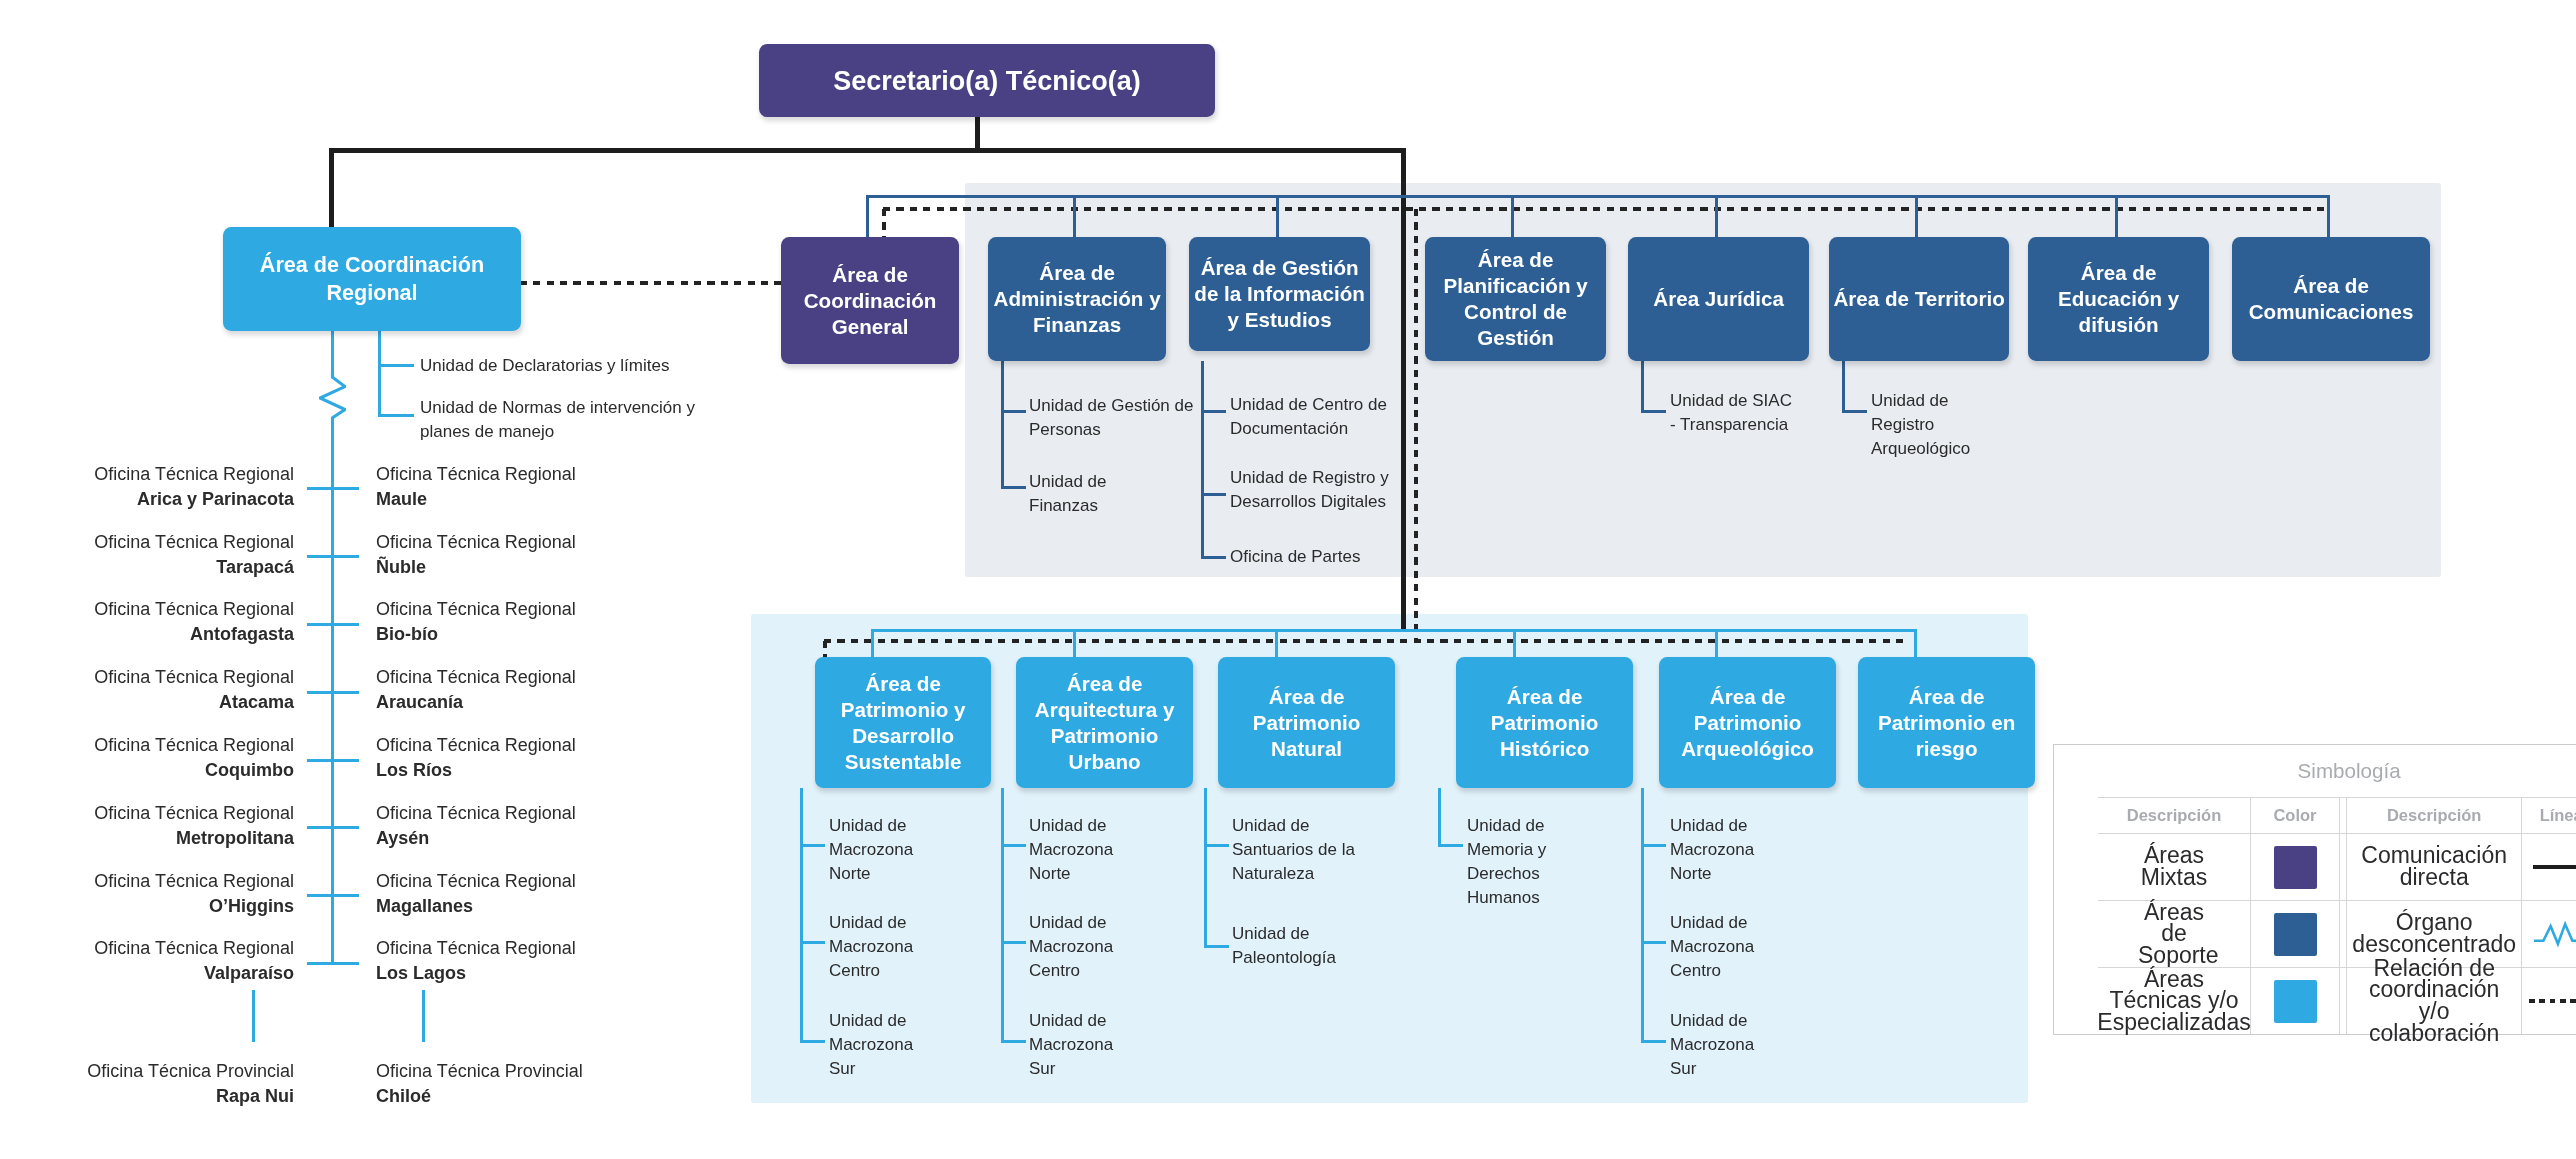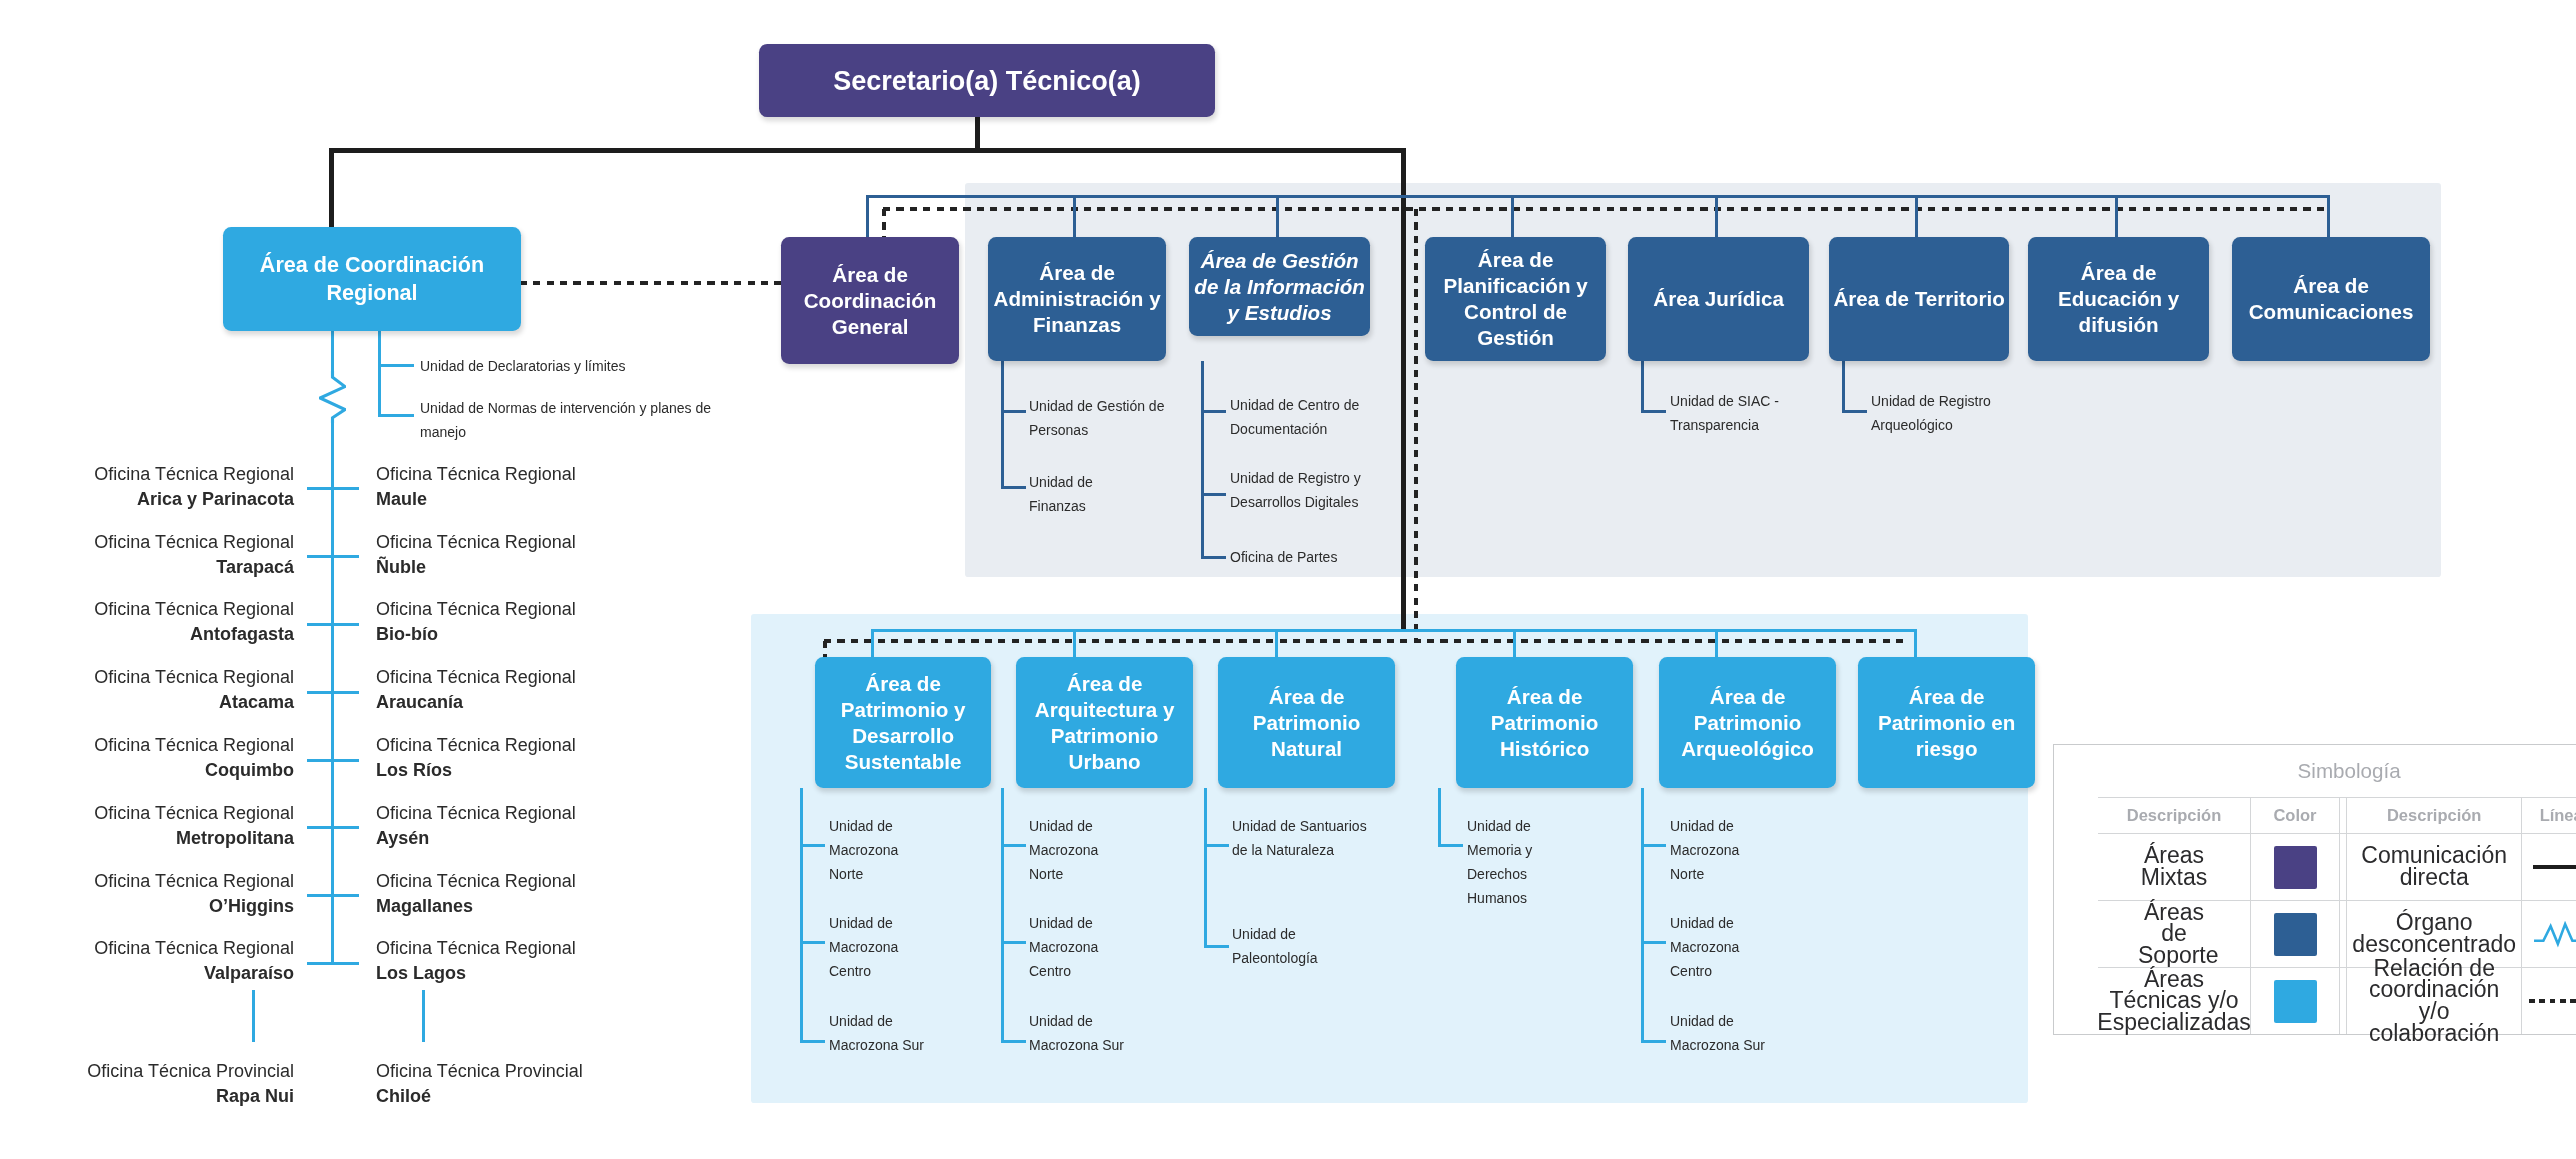--- a/index.html
+++ b/index.html
@@ -21,21 +21,21 @@
   .line-black{background:#1d1d1d;}
   .line-navy{background:#2d5f94;}
   .line-sky{background:#2fa9e1;}
   .dot-h{position:absolute;height:4.1px;background:repeating-linear-gradient(90deg,#232323 0 7.2px,transparent 7.2px 13.4px);}
   .dot-v{position:absolute;width:4.1px;background:repeating-linear-gradient(180deg,#232323 0 7.2px,transparent 7.2px 13.4px);}
   .office{position:absolute;font-size:18px;line-height:25px;}
   .office .o1{font-weight:normal;}
   .office .o2{font-weight:bold;}
   .office-left{text-align:right;}
   .office-right{text-align:left;}
-  .unit{position:absolute;font-size:14px;line-height:24px;color:#2b2b2b;}
+  .unit{position:absolute;font-size:17px;line-height:24px;color:#2b2b2b;}
   .legend{position:absolute;left:2053px;top:744px;width:505px;background:#ffffff;
           border:1px solid #c9cbcd;display:grid;
           grid-template-columns:152px 89px 7.2px 175px 79px;
           grid-template-rows:52px 36px 67px 67px 67px;padding-left:44px;}
   .lcell{border-top:1px solid #d4d6d8;border-left:1px solid #d4d6d8;display:flex;align-items:center;
          justify-content:center;text-align:center;font-size:23px;line-height:21.6px;color:#2b2b2d;padding:2.1px 7.2px;}
   .lcell.nol{border-left:none;}
   .lcell.notop{border-top:none;}
   .ltitle{grid-column:1 / -1;font-size:20.6px;color:#a9abb0;}
   .lhead{font-weight:bold;color:#a9abb0;font-size:16.5px;}
@@ -243,21 +243,21 @@
     <span>Área de Coordinación Regional</span>
   </div>
 
   <div class="box box-mixed box-title" style="left:781px;top:237px;width:172px;height:127px;">
     <span>Área de Coordinación General</span>
   </div>
 
   <div class="box box-support box-title" style="left:988px;top:237px;width:172px;height:124px;">
     <span>Área de Administración y Finanzas</span>
   </div>
-  <div class="box box-support box-title" style="left:1189px;top:237px;width:175px;height:99px;font-style:italic;">
+  <div class="box box-support box-title" style="left:1189px;top:237px;width:175px;height:114px;">
     <span>Área de Gestión de la Información y Estudios</span>
   </div>
   <div class="box box-support box-title" style="left:1425px;top:237px;width:175px;height:124px;">
     <span>Área de Planificación y Control de Gestión</span>
   </div>
   <div class="box box-support box-title" style="left:1628px;top:237px;width:175px;height:124px;">
     <span>Área Jurídica</span>
   </div>
   <div class="box box-support box-title" style="left:1829px;top:237px;width:174px;height:124px;">
     <span>Área de Territorio</span>

